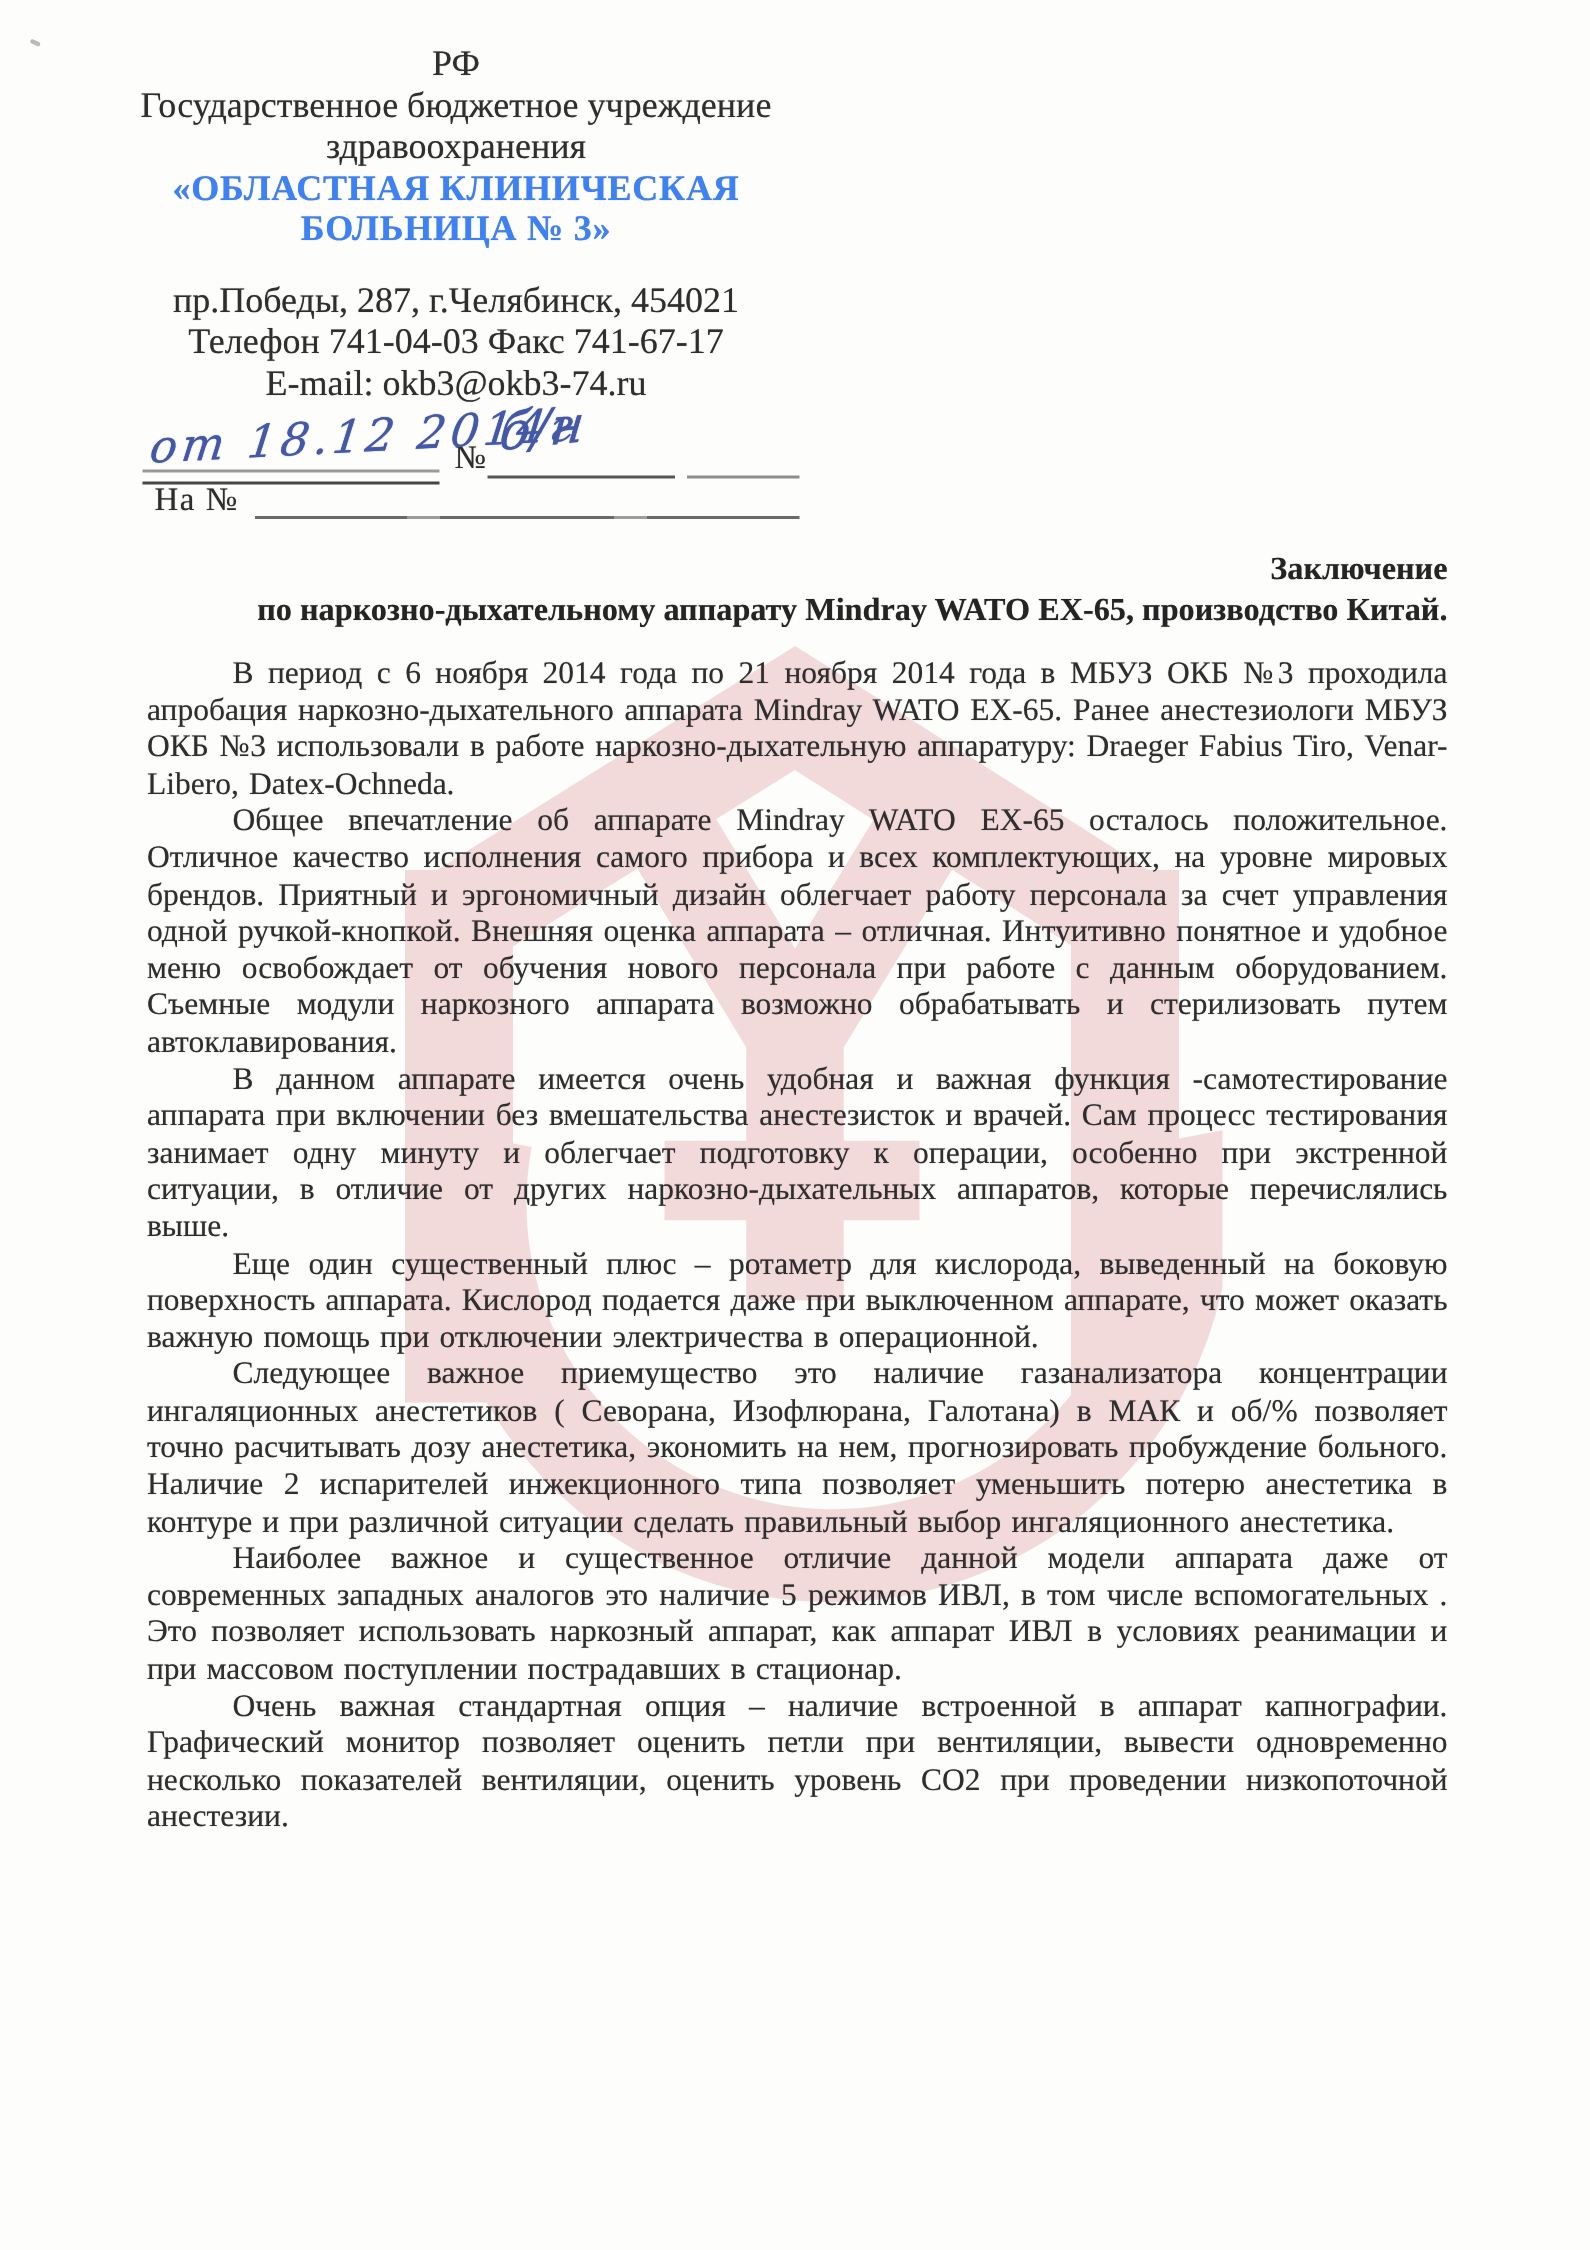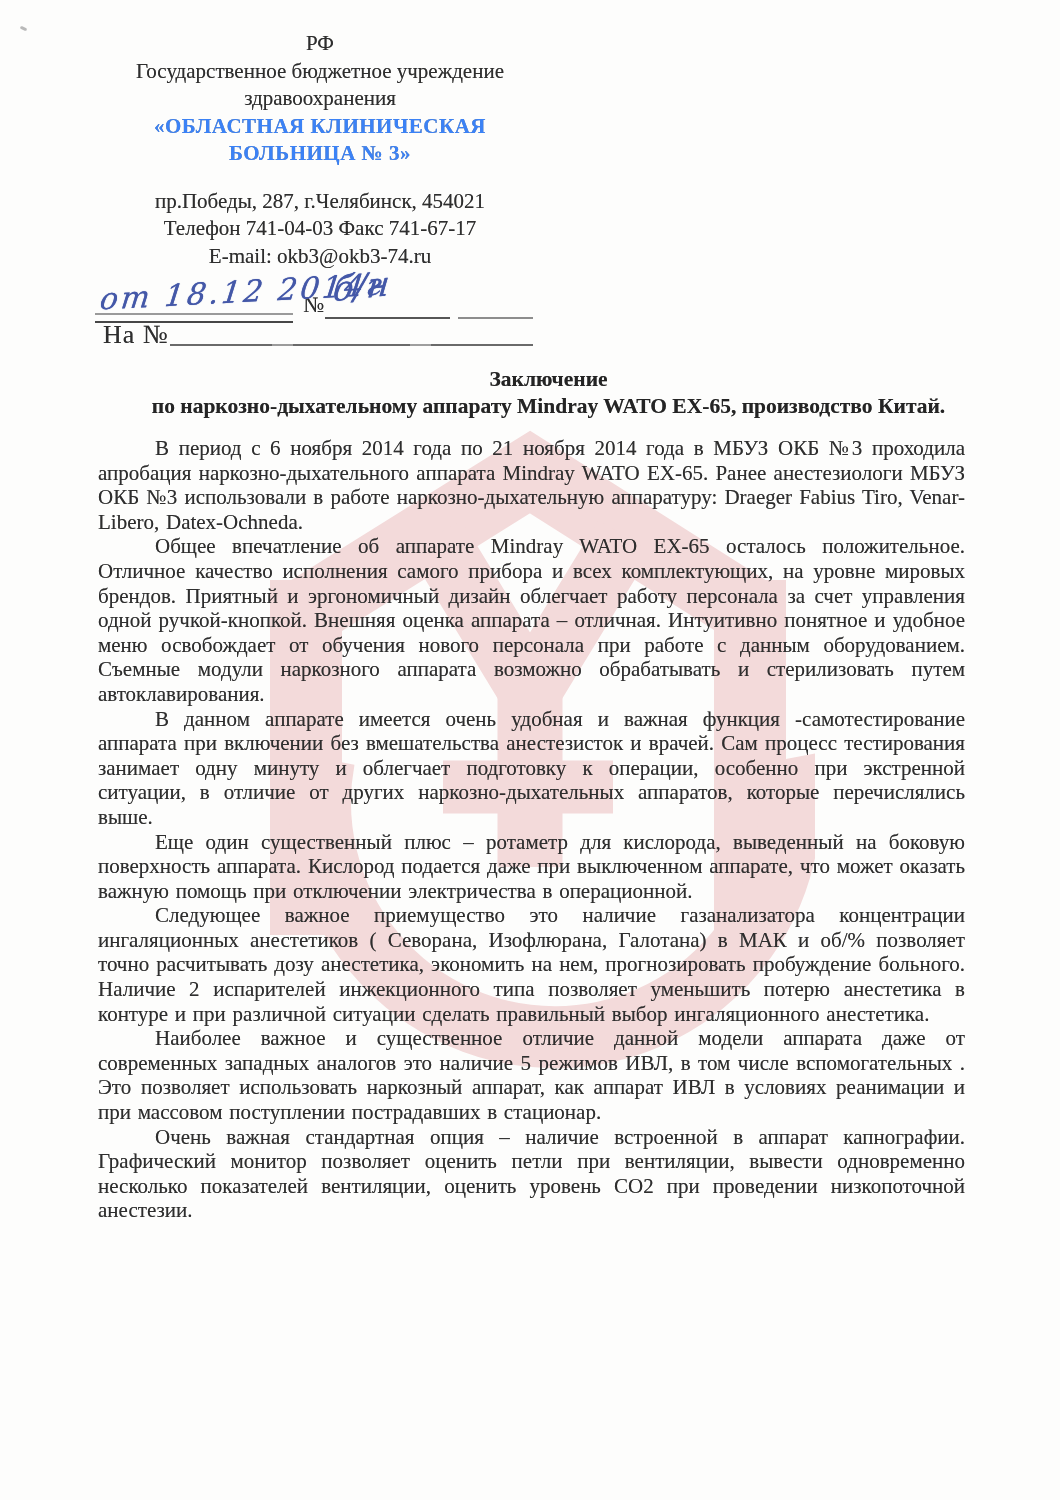--- a/index.html
+++ b/index.html
@@ -8,56 +8,56 @@
     background:#fdfdfc; overflow:hidden;
     font-family:"Liberation Serif", serif; color:#2e2e2e;
   }
   
   .watermark { position:absolute; left:255px; top:430px; z-index:0; }
   
   .speck { position:absolute; left:20px; top:27px; width:7px; height:3px;
            background:#b9b9b9; transform:rotate(24deg); border-radius:2px; }
   
   .letterhead {
-    position:absolute; left:95px; top:30px; width:450px; z-index:2;
-    text-align:center; font-size:21px; line-height:27.5px;
+    position:absolute; left:79px; top:30px; width:450px; z-index:2;
+    text-align:center; font-size:24px; line-height:27.5px;
     text-shadow:0 0 .6px rgba(40,40,40,.55);
   }
   .letterhead .bold { font-weight:bold; letter-spacing:.5px; color:#3b82f6; }
   .lh-gap { height:20px; }
   
   .handwriting {
     position:absolute; z-index:3; color:#4458a8;
     font-family:"DejaVu Serif", serif; font-style:italic;
     text-shadow:0 0 .7px #4458a8; white-space:nowrap;
   }
   .hw-date { left:100px; top:274px; font-size:30px; letter-spacing:3px;
              transform:rotate(-3deg) skewX(-10deg); }
   .hw-num  { left:333px; top:266px; font-size:34px; letter-spacing:1px;
              transform:rotate(-6deg) skewX(-12deg); }
   .no-label { position:absolute; left:303px; top:292px; font-size:22px; z-index:2;
               text-shadow:0 0 .6px rgba(40,40,40,.55); }
-  .na-label { position:absolute; left:103px; top:320px; font-size:26px; z-index:2;
+  .na-label { position:absolute; left:103px; top:320px; font-size:22px; z-index:2;
               letter-spacing:1px; text-shadow:0 0 .6px rgba(40,40,40,.55); }
   .rule { position:absolute; z-index:1; }
   .rule-date   { left:95px;  top:313px; width:198px; height:6px;
                  border-top:2px solid #9a9a9a; border-bottom:2px solid #474747; }
   .rule-number { left:325px; top:317px; width:125px; height:2px; background:#565656; }
   .rule-number2{ left:458px; top:317px; width:75px;  height:2px; background:#8d8d8d; }
   .rule-reply  { left:170px; top:344px; width:363px; height:2px;
                  background:linear-gradient(90deg,#6a6a6a 0 28%,#9b9b9b 28% 34%,#6a6a6a 34% 66%,#9e9e9e 66% 72%,#6a6a6a 72% 100%); }
   
   .doc-main {
     position:absolute; left:98px; top:366px; width:867px; z-index:2;
     font-size:21px; line-height:24.6px; text-align:justify;
     word-spacing:1.5px; text-shadow:0 0 .6px rgba(40,40,40,.5);
   }
   .doc-main h1, .doc-main h2 {
     margin:0; font-size:21.5px; line-height:27px; font-weight:bold;
-    text-align:center; padding-left:34px; color:#242424; word-spacing:normal;
+    text-align:right; padding-left:34px; color:#242424; word-spacing:normal;
   }
   .doc-main h2 { margin-bottom:16px; }
   .doc-main p { margin:0; text-indent:57px; }
 </style>
 </head>
 <body>
 
 <div class="page">
 
   <svg class="watermark" width="560" height="645" viewBox="0 0 560 645" aria-hidden="true">

